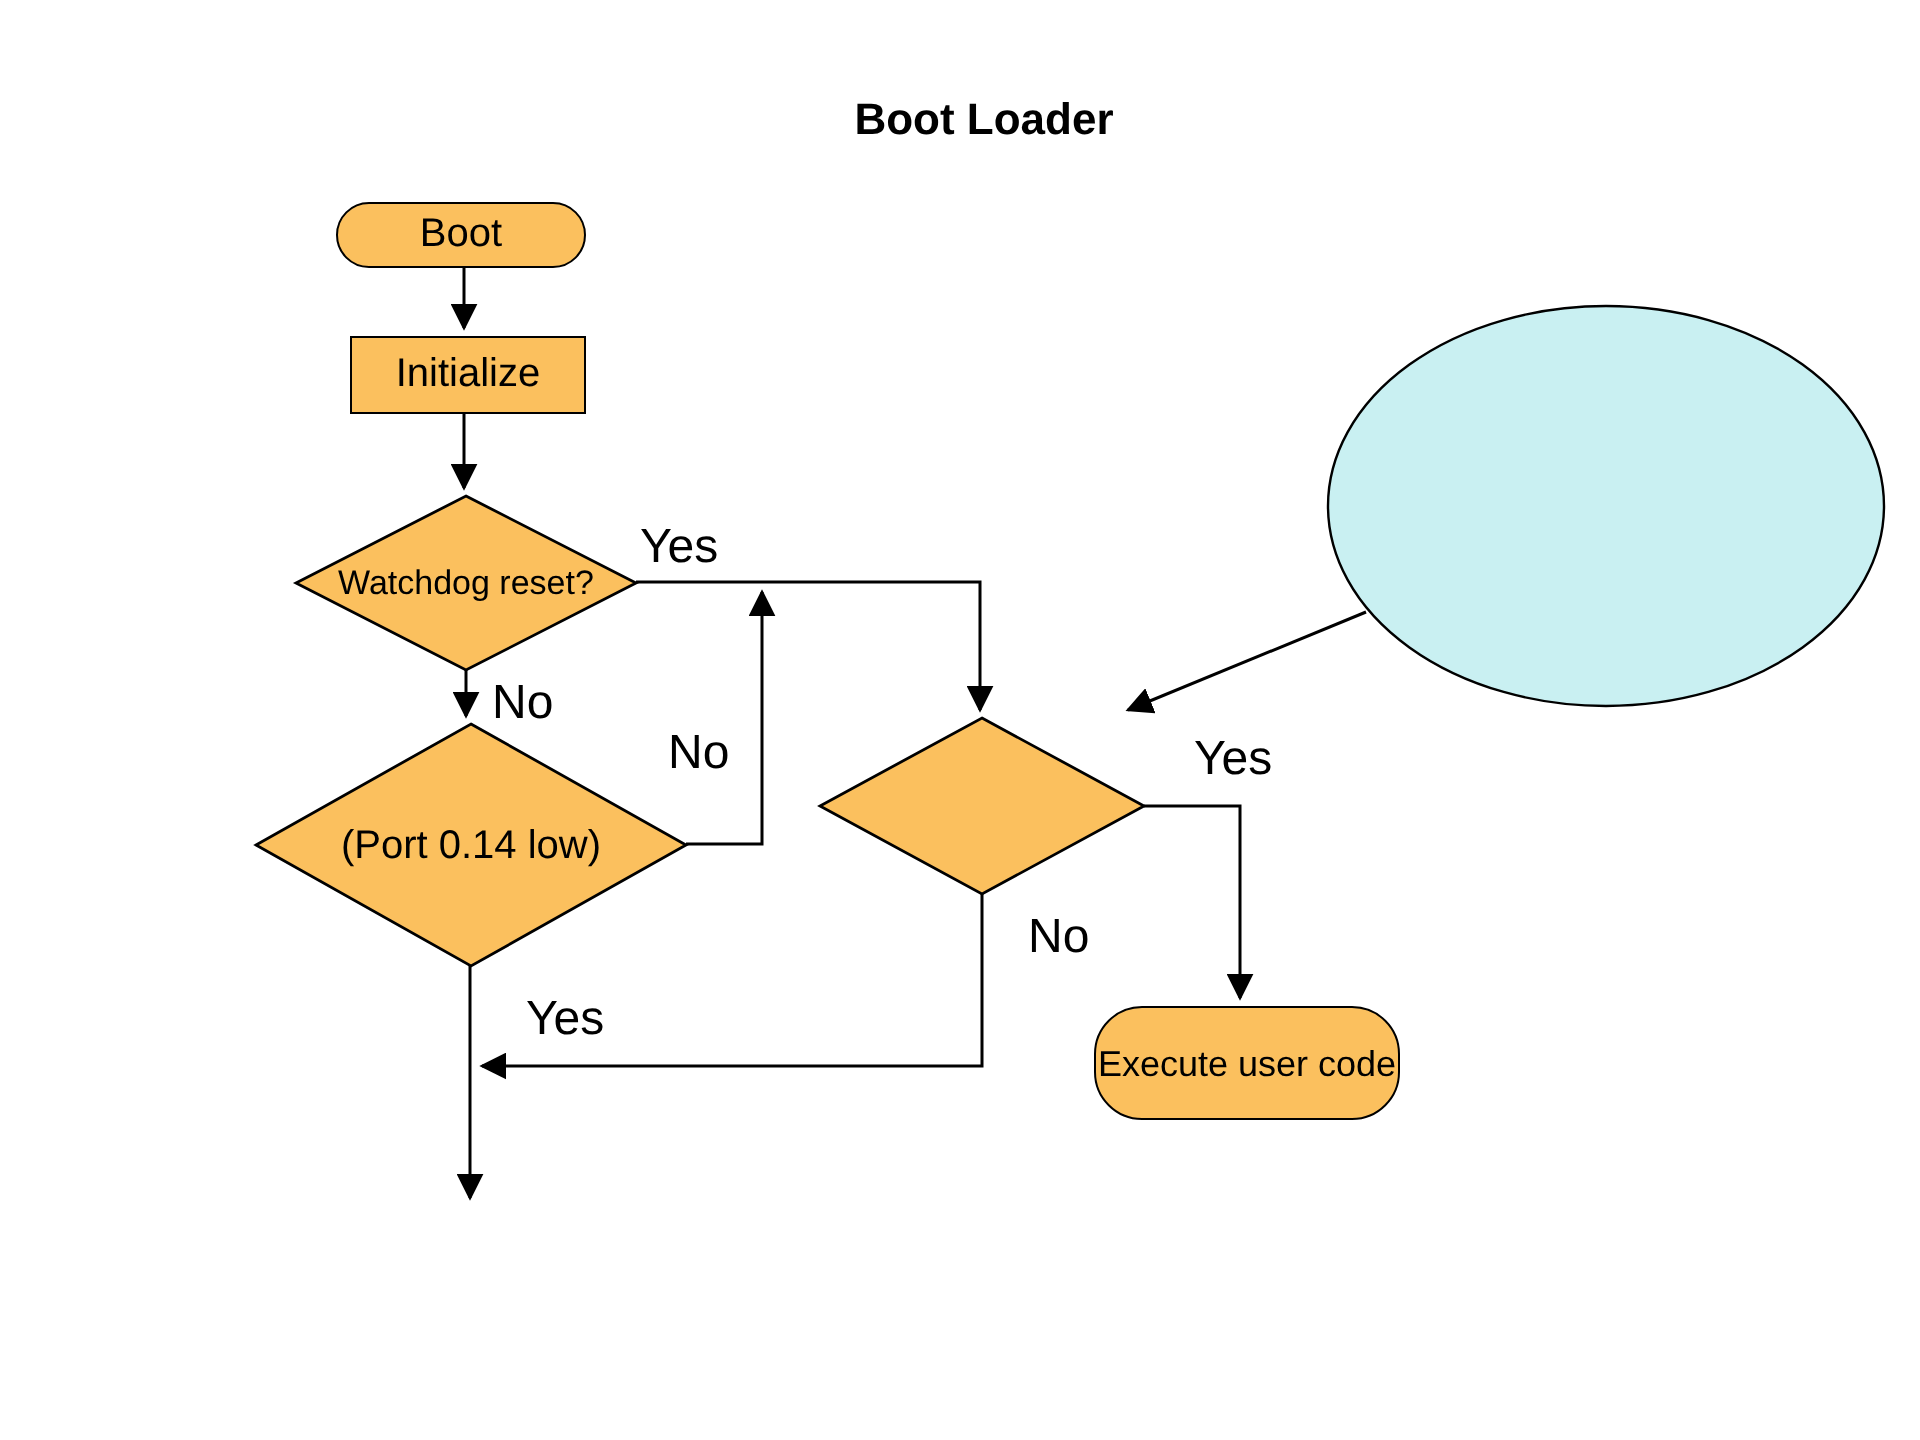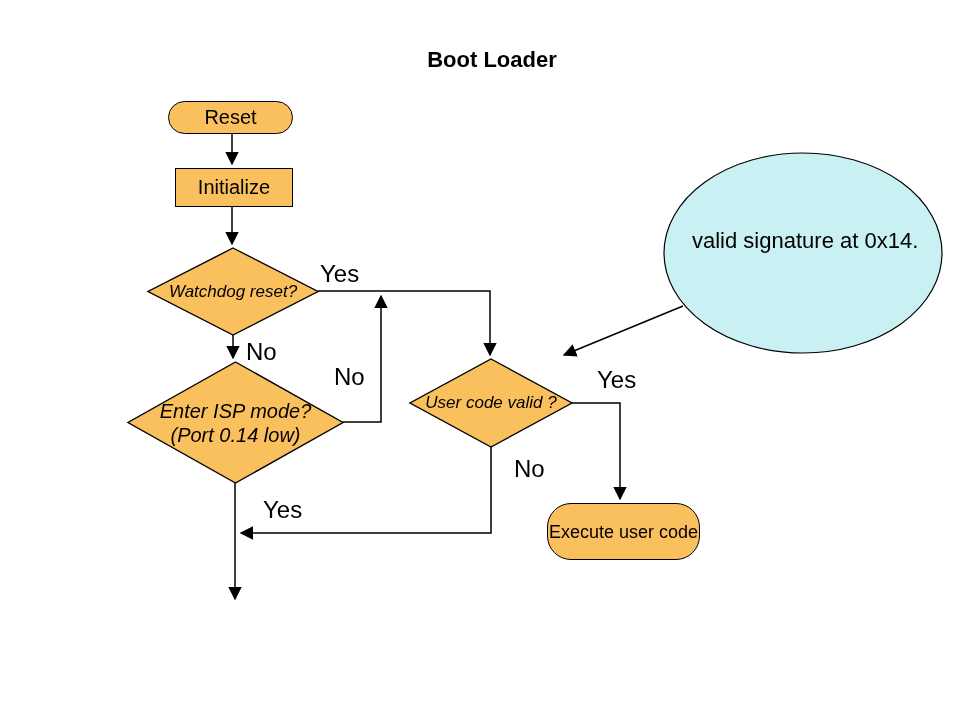--- a/index.html
+++ b/index.html
@@ -40,21 +40,20 @@
     display: flex; flex-direction: column;
     align-items: center; justify-content: center;
     text-align: center;
   }
   .overlay {
     position: absolute;
     display: flex; flex-direction: column;
     align-items: center; justify-content: center;
     text-align: center;
     pointer-events: none;
-    font-style: italic;
   }
   .edge-label { position: absolute; font-size: 24px; white-space: nowrap; }
   .callout-text {
     position: absolute; left: 692px; top: 229px; width: 240px;
     font-size: 22px; line-height: 24px; text-align: left;
   }
   .fs20 { font-size: 20px; }
   .fs18 { font-size: 18px; line-height: 20px; }
   .fs17 { font-size: 17px; }
   .lh24 { line-height: 24px; }
@@ -84,47 +83,42 @@
     <polyline class="wire" marker-end="url(#arr)" points="683,306 564,355"></polyline>
 
     <polygon class="shape" points="233,248 318,291.5 233,335 148,291.5"></polygon>
     <polygon class="shape" points="235.5,362 343,422.5 235.5,483 128,422.5"></polygon>
     <polygon class="shape" points="491,359 572,403 491,447 410,403"></polygon>
 
     <ellipse class="callout-shape" cx="803" cy="253" rx="139" ry="100"></ellipse>
   </svg>
 
   <div class="node fs20" style="left:168px; top:101px; width:125px; height:33px; border-radius:17px;">
-    <span>Reset</span>
+    <span>Boot</span>
   </div>
 
   <div class="node fs20" style="left:175px; top:168px; width:118px; height:39px;">
     <span>Initialize</span>
   </div>
 
   <div class="node fs18" style="left:547px; top:503px; width:153px; height:57px; border-radius:24px;">
     <span>Execute user code</span>
   </div>
 
 
   <div class="overlay fs17" style="left:148px; top:248px; width:170px; height:87px;">
     <span>Watchdog reset?</span>
   </div>
 
   <div class="overlay fs20 lh24" style="left:128px; top:362px; width:215px; height:121px;">
-    <span>Enter ISP mode?</span>
     <span>(Port 0.14 low)</span>
   </div>
 
-  <div class="overlay fs17" style="left:410px; top:359px; width:162px; height:88px;">
-    <span>User code valid ?</span>
-  </div>
 
   <div class="callout-text">
-    <div>valid signature at 0x14.</div>
   </div>
 
   <span class="edge-label" style="left:320px; top:260px;">Yes</span>
   <span class="edge-label" style="left:246px; top:338px;">No</span>
   <span class="edge-label" style="left:334px; top:363px;">No</span>
   <span class="edge-label" style="left:597px; top:366px;">Yes</span>
   <span class="edge-label" style="left:514px; top:455px;">No</span>
   <span class="edge-label" style="left:263px; top:496px;">Yes</span>
 
 </div>

